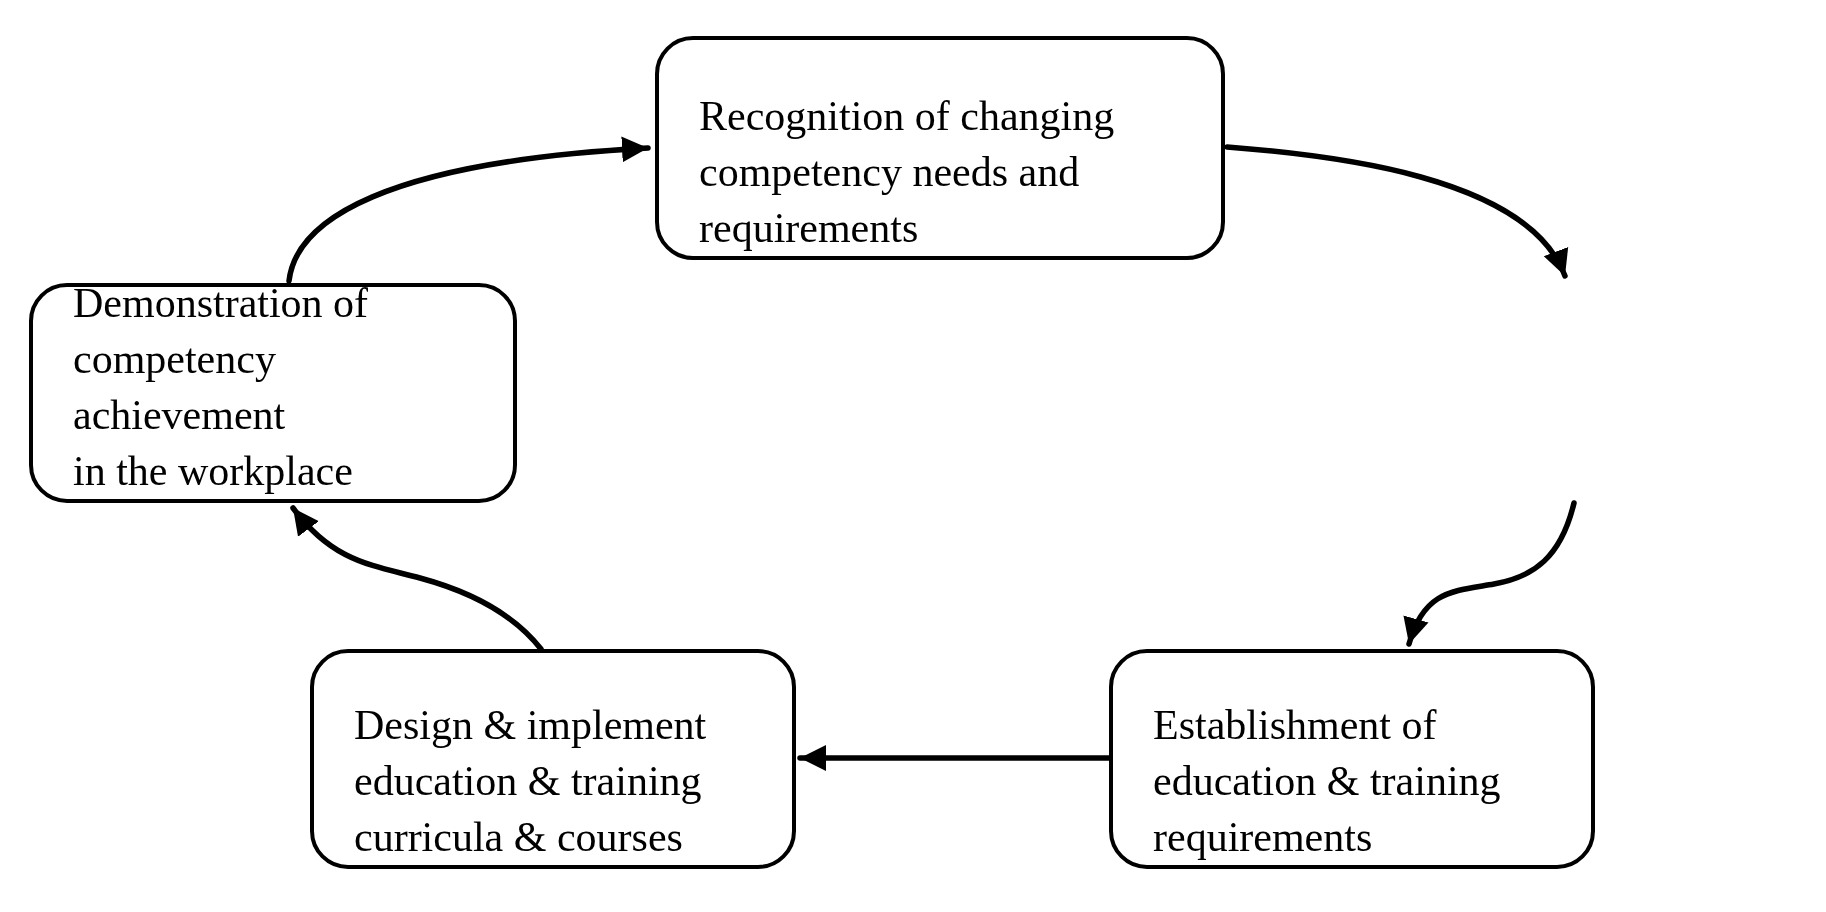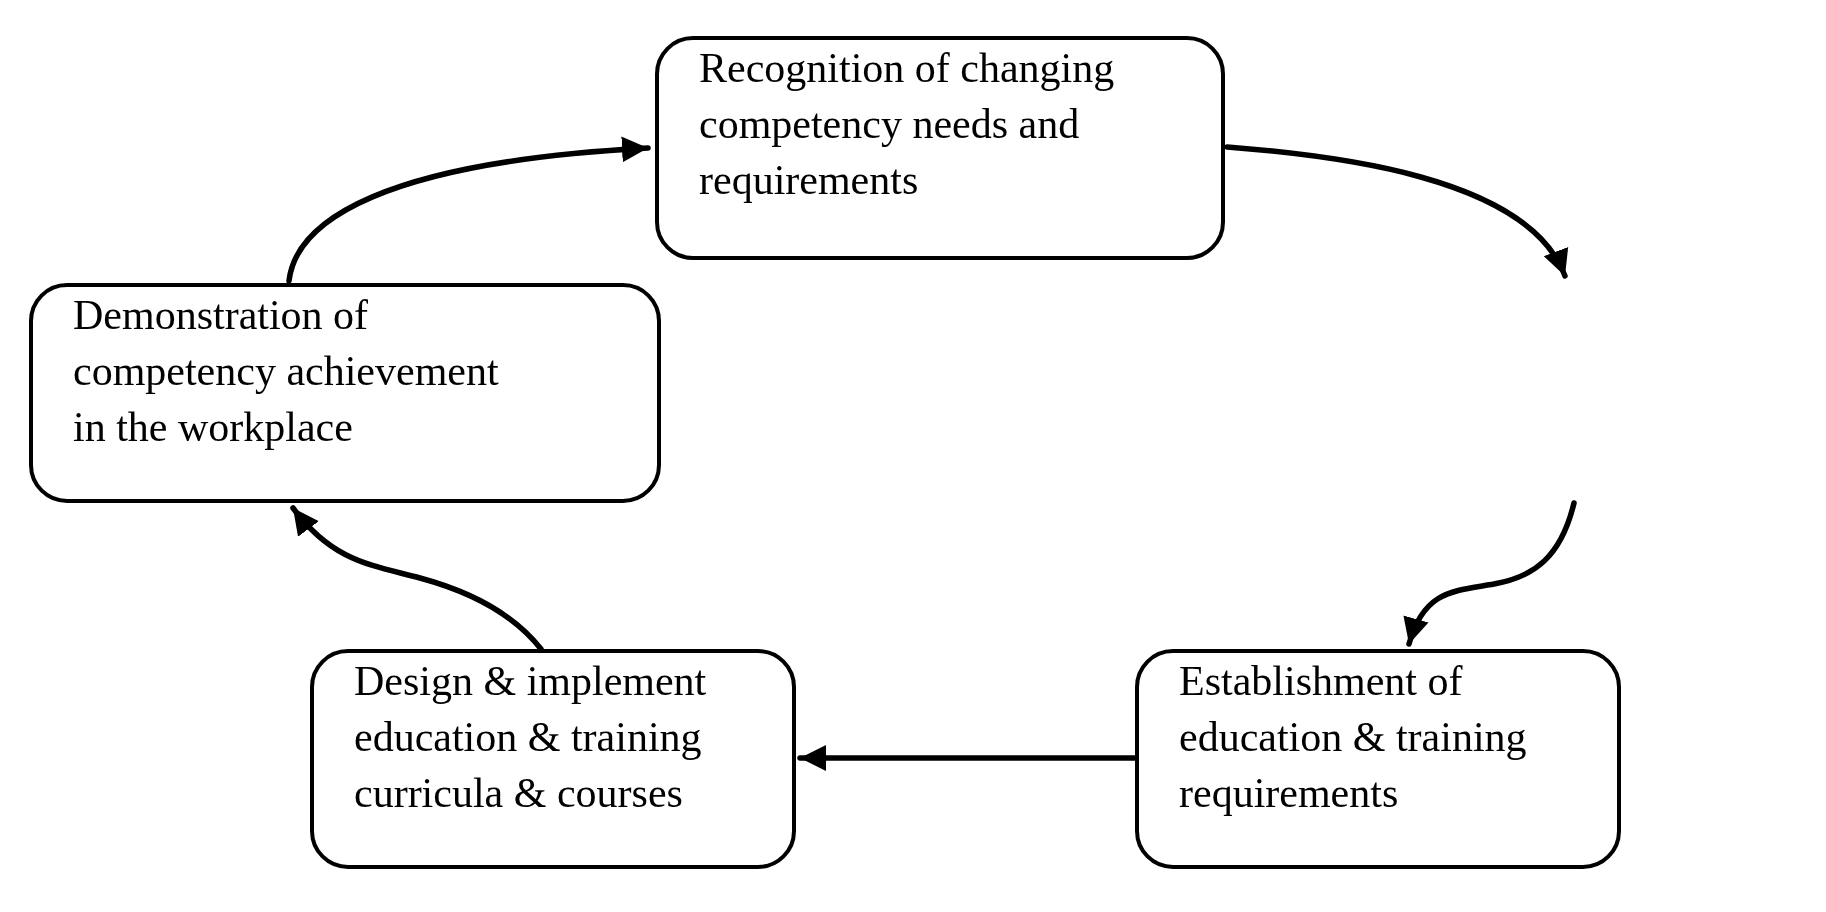--- a/index.html
+++ b/index.html
@@ -28,35 +28,35 @@
     stroke-width: 5.5;
     stroke-linecap: round;
   }
   .node {
     position: absolute;
     box-sizing: border-box;
     background: #ffffff;
     border: 4px solid #000000;
     border-radius: 38px;
     display: flex;
-    align-items: flex-start;
+    align-items: flex-end;
     padding-left: 40px;
     padding-right: 28px;
     color: #000000;
     font-size: 42px;
     line-height: 56px;
   }
   .node .label {
     white-space: pre-line;
   }
   .node-recognition   { left: 655px;  top: 36px;  width: 570px; height: 224px; }
   .node-determination { left: 1352px; top: 283px; width: 440px; height: 220px; }
-  .node-establishment { left: 1135px; top: 649px; width: 486px; height: 220px; }
+  .node-establishment { left: 1109px; top: 649px; width: 486px; height: 220px; }
   .node-design        { left: 310px;  top: 649px; width: 486px; height: 220px; }
-  .node-demonstration { left: 29px;   top: 283px; width: 632px; height: 220px; }
+  .node-demonstration { left: 29px;   top: 283px; width: 488px; height: 220px; }
 </style>
 </head>
 <body>
 
 <div class="canvas">
 
   <svg class="arrow-layer" viewBox="0 0 1826 912" xmlns="http://www.w3.org/2000/svg" aria-hidden="true">
     <defs>
       <marker id="arrowhead" markerUnits="userSpaceOnUse" markerWidth="30" markerHeight="30" refX="26" refY="15" orient="auto">
         <path d="M0,2 L26,15 L0,28 Z" fill="#000000"></path>

